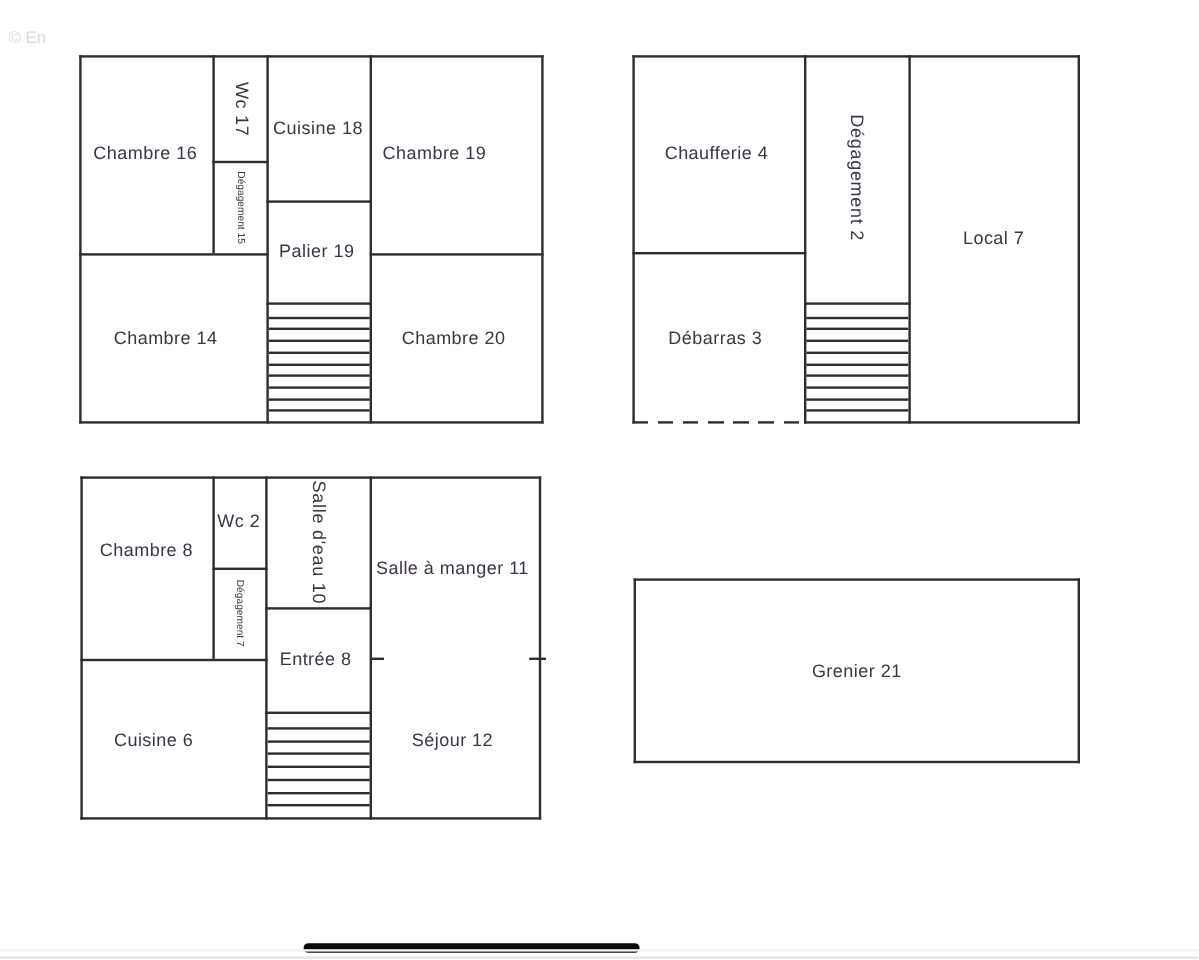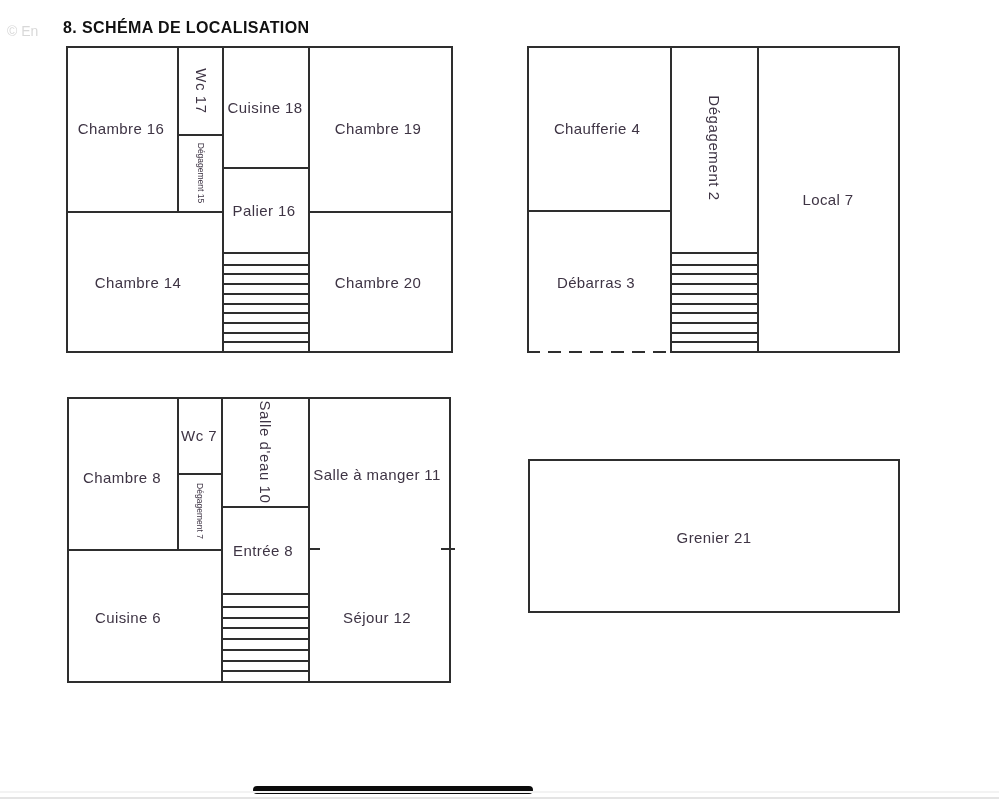--- a/index.html
+++ b/index.html
@@ -38,21 +38,20 @@
   }
   .edge-line-a{position:absolute;left:0;top:791px;width:999px;height:2px;background:#f3f3f3;}
   .edge-line-b{position:absolute;left:0;top:797px;width:999px;height:2px;background:#e4e4e4;}
 </style>
 </head>
 <body>
 
 <div class="page">
 
   <div class="watermark">© En</div>
-  <h1 class="title">8. SCHÉMA DE LOCALISATION</h1>
 
   <div class="plan" style="left:66px;top:46px;width:387px;height:307px">
 
     <div class="wall h" style="left:0;top:0;width:387px"></div>
     <div class="wall h" style="left:0;top:305px;width:387px"></div>
     <div class="wall v" style="left:0;top:0;height:307px"></div>
     <div class="wall v" style="left:385px;top:0;height:307px"></div>
 
     <div class="wall v" style="left:111px;top:0;height:165px"></div>
     <div class="wall v" style="left:156px;top:0;height:307px"></div>
@@ -72,22 +71,22 @@
         <div class="tread" style="top: 58px;"></div>
         <div class="tread" style="top: 68px;"></div>
         <div class="tread" style="top: 78px;"></div>
         <div class="tread" style="top: 87px;"></div>
       </div>
 
     <span class="lbl" style="left:55px;top:82px">Chambre 16</span>
     <span class="lbl vert" style="left:135px;top:45px">Wc 17</span>
     <span class="lbl vert small" style="left:135px;top:127px">Dégagement 15</span>
     <span class="lbl" style="left:199px;top:61px">Cuisine 18</span>
-    <span class="lbl" style="left:312px;top:82px">Chambre 19</span>
-    <span class="lbl" style="left:198px;top:164px">Palier 16</span>
+    <span class="lbl" style="left:296px;top:82px">Chambre 19</span>
+    <span class="lbl" style="left:198px;top:164px">Palier 19</span>
     <span class="lbl" style="left:72px;top:236px">Chambre 14</span>
     <span class="lbl" style="left:312px;top:236px">Chambre 20</span>
   </div>
 
   <div class="plan" style="left:527px;top:46px;width:373px;height:307px">
 
     <div class="wall h" style="left:0;top:0;width:373px"></div>
     <div class="wall h dashed" style="left:0;top:305px;width:145px"></div>
     <div class="wall h" style="left:143px;top:305px;width:230px"></div>
     <div class="wall v" style="left:0;top:0;height:307px"></div>
@@ -137,31 +136,31 @@
     <div class="stairs" style="left:156px;top:198px;width:85px;height:86px">
         <div class="tread" style="top: 11px;"></div>
         <div class="tread" style="top: 22px;"></div>
         <div class="tread" style="top: 32px;"></div>
         <div class="tread" style="top: 43px;"></div>
         <div class="tread" style="top: 54px;"></div>
         <div class="tread" style="top: 65px;"></div>
         <div class="tread" style="top: 75px;"></div>
       </div>
 
-    <span class="lbl" style="left:55px;top:80px">Chambre 8</span>
-    <span class="lbl" style="left:132px;top:38px">Wc 7</span>
+    <span class="lbl" style="left:55px;top:62px">Chambre 8</span>
+    <span class="lbl" style="left:132px;top:38px">Wc 2</span>
     <span class="lbl vert small" style="left:133px;top:114px">Dégagement 7</span>
     <span class="lbl vert" style="left:198px;top:55px">Salle d'eau 10</span>
     <span class="lbl" style="left:310px;top:77px">Salle à manger 11</span>
     <span class="lbl" style="left:196px;top:153px">Entrée 8</span>
     <span class="lbl" style="left:61px;top:220px">Cuisine 6</span>
     <span class="lbl" style="left:310px;top:220px">Séjour 12</span>
   </div>
 
-  <div class="plan" style="left:528px;top:459px;width:372px;height:154px">
+  <div class="plan" style="left:528px;top:482px;width:372px;height:154px">
     <div class="wall h" style="left:0;top:0;width:372px"></div>
     <div class="wall h" style="left:0;top:152px;width:372px"></div>
     <div class="wall v" style="left:0;top:0;height:154px"></div>
     <div class="wall v" style="left:370px;top:0;height:154px"></div>
     <span class="lbl" style="left:186px;top:78px">Grenier 21</span>
   </div>
 
   <div class="bottom-bar"></div>
   <div class="edge-line-a"></div>
   <div class="edge-line-b"></div>

